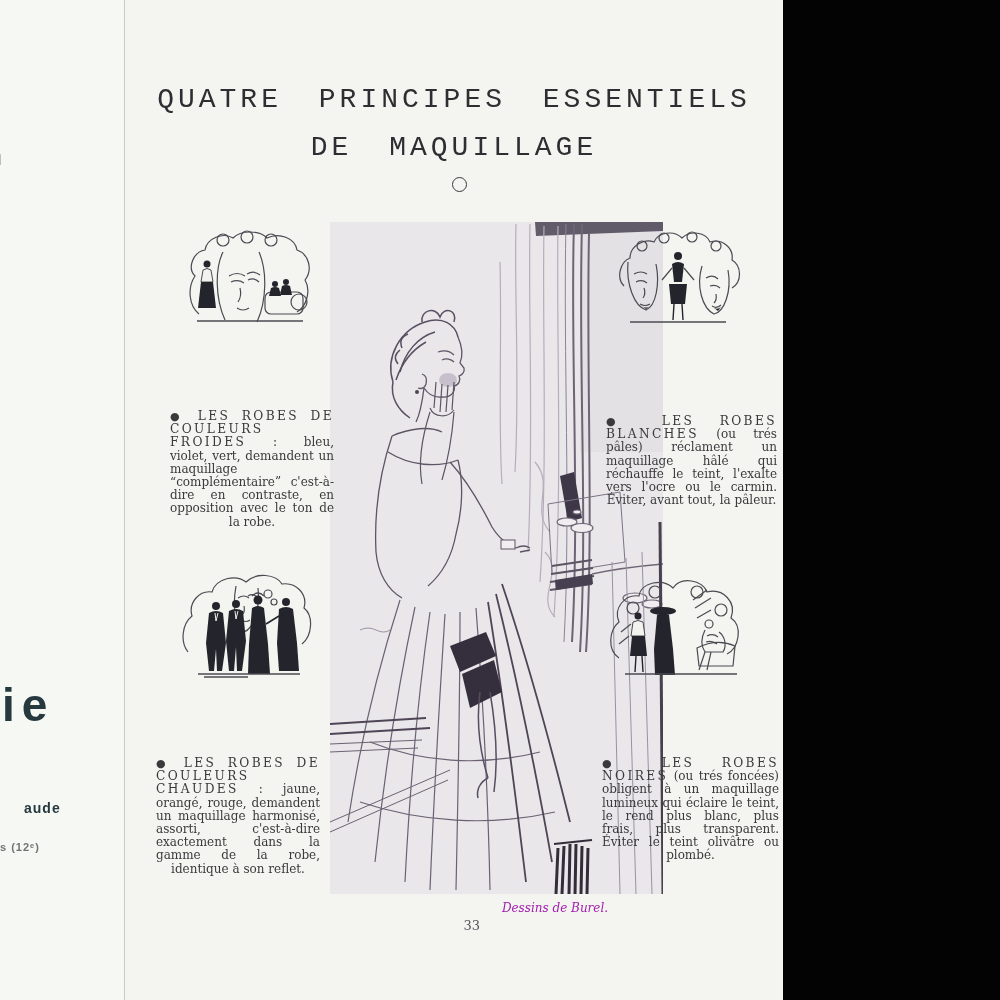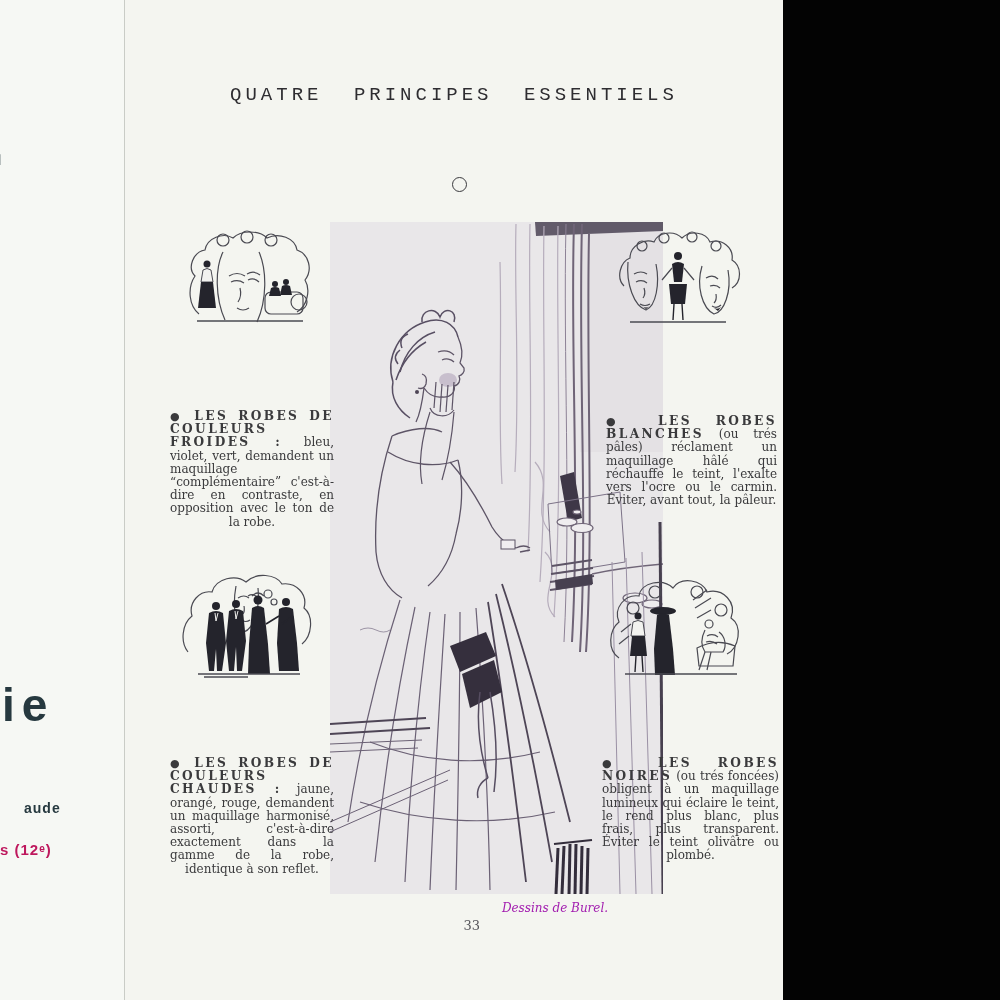--- a/index.html
+++ b/index.html
@@ -7,44 +7,44 @@
           font-family:"DejaVu Serif", serif;}
   
   .facing{position:absolute;left:0;top:0;width:124px;height:1000px;background:#f6f8f4;overflow:hidden;}
   .big-letter{position:absolute;left:-60px;top:84px;font-family:"Liberation Sans",sans-serif;
               font-weight:bold;font-size:96px;line-height:1;color:#26393f;letter-spacing:0;}
   .word-ie{position:absolute;left:2px;top:682px;font-family:"Liberation Sans",sans-serif;
            font-weight:bold;font-size:46px;line-height:1;color:#26393f;letter-spacing:7px;}
   .frag1{position:absolute;left:0px;top:800px;font-family:"Liberation Sans",sans-serif;
          font-weight:bold;font-size:14px;color:#26393f;letter-spacing:1px;padding-left:24px;}
   .frag2{position:absolute;left:0px;top:841px;font-family:"Liberation Sans",sans-serif;
-         font-weight:bold;font-size:15px;color:#be185d;letter-spacing:1px;}
+         font-weight:bold;font-size:11px;color:#737373;letter-spacing:1px;}
   .fold{position:absolute;left:124px;top:0;width:1px;height:1000px;background:#c9ccc6;}
   
   .black-band{position:absolute;left:783px;top:0;width:217px;height:1000px;background:#030303;}
   
   .page{position:absolute;left:125px;top:0;width:658px;height:1000px;}
   .title{position:absolute;left:0;width:658px;text-align:center;color:#2e2d31;
-         font-family:"Liberation Mono",monospace;font-size:19px;letter-spacing:4px;word-spacing:16px;white-space:nowrap;}
+         font-family:"Liberation Mono",monospace;font-size:28px;letter-spacing:4px;word-spacing:16px;white-space:nowrap;}
   .title.l1{top:84px;}
   .title.l2{top:132px;}
   .ornament{position:absolute;left:327px;top:177px;width:13px;height:13px;border:1.6px solid #3a3a3e;border-radius:50%;}
   .illus{position:absolute;left:205px;top:222px;width:333px;height:672px;}
   .vignette{position:absolute;}
   .v-tl{left:60px;top:228px;}
   .v-tr{left:487px;top:226px;}
   .v-bl{left:53px;top:568px;}
   .v-br{left:480px;top:574px;}
   .tblock{position:absolute;color:#3a3a3c;font-size:12px;line-height:13.2px;
           text-align:justify;text-align-last:center;}
-  .tblock .lead{font-weight:bold;letter-spacing:2.4px;font-size:12.2px;}
+  .tblock .lead{font-weight:normal;letter-spacing:2.4px;font-size:12.2px;}
   .tblock .bullet{font-size:11px;letter-spacing:4px;}
   .t-froides{left:45px;top:398px;width:164px;}
   .t-blanches{left:481px;top:403px;width:171px;}
-  .t-chaudes{left:45px;top:745px;width:164px;}
+  .t-chaudes{left:31px;top:745px;width:164px;}
   .t-noires{left:477px;top:745px;width:177px;}
   .caption{position:absolute;left:345px;top:901px;width:170px;text-align:center;
            font-style:italic;font-size:12px;color:#a21caf;}
   .pagenum{position:absolute;left:315px;top:918px;width:40px;text-align:right;
            font-size:13px;color:#55555a;}
   svg{display:block;}
 </style>
 </head>
 <body>
 
@@ -54,20 +54,21 @@
     <div class="big-letter">E</div>
     <div class="word-ie">ie</div>
     <div class="frag1">aude</div>
     <div class="frag2">s (12ᵉ)</div>
   </div>
   <div class="fold"></div>
 
   <div class="page">
 
     <div class="title l1">QUATRE PRINCIPES ESSENTIELS</div>
+    <div class="title l2">DE MAQUILLAGE</div>
     <div class="ornament"></div>
 
     <div class="illus">
       <svg width="333" height="672" viewBox="0 0 333 672">
         <rect x="0" y="0" width="333" height="672" fill="#e9e7e9"></rect>
         <rect x="250" y="0" width="83" height="230" fill="#ddd9de" opacity="0.45"></rect>
         <path d="M205,0 L333,0 L333,9 L206,14 Z" fill="#4a4254" opacity="0.85"></path>
 
         <g stroke="#b6adbc" stroke-width="1.2" fill="none">
           <path d="M186,2 C184,70 190,160 185,250"></path>

